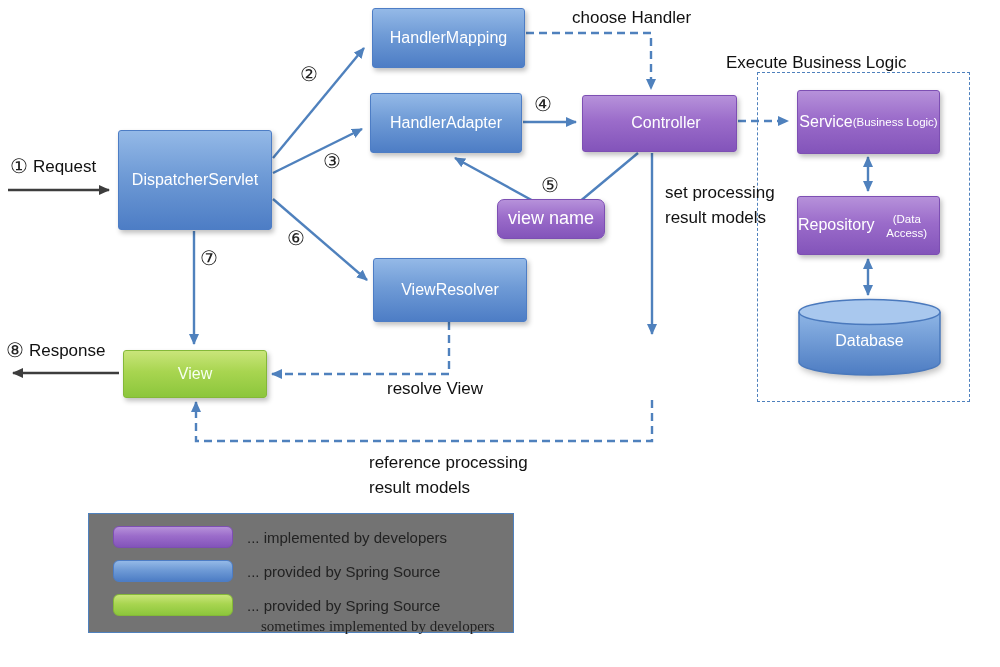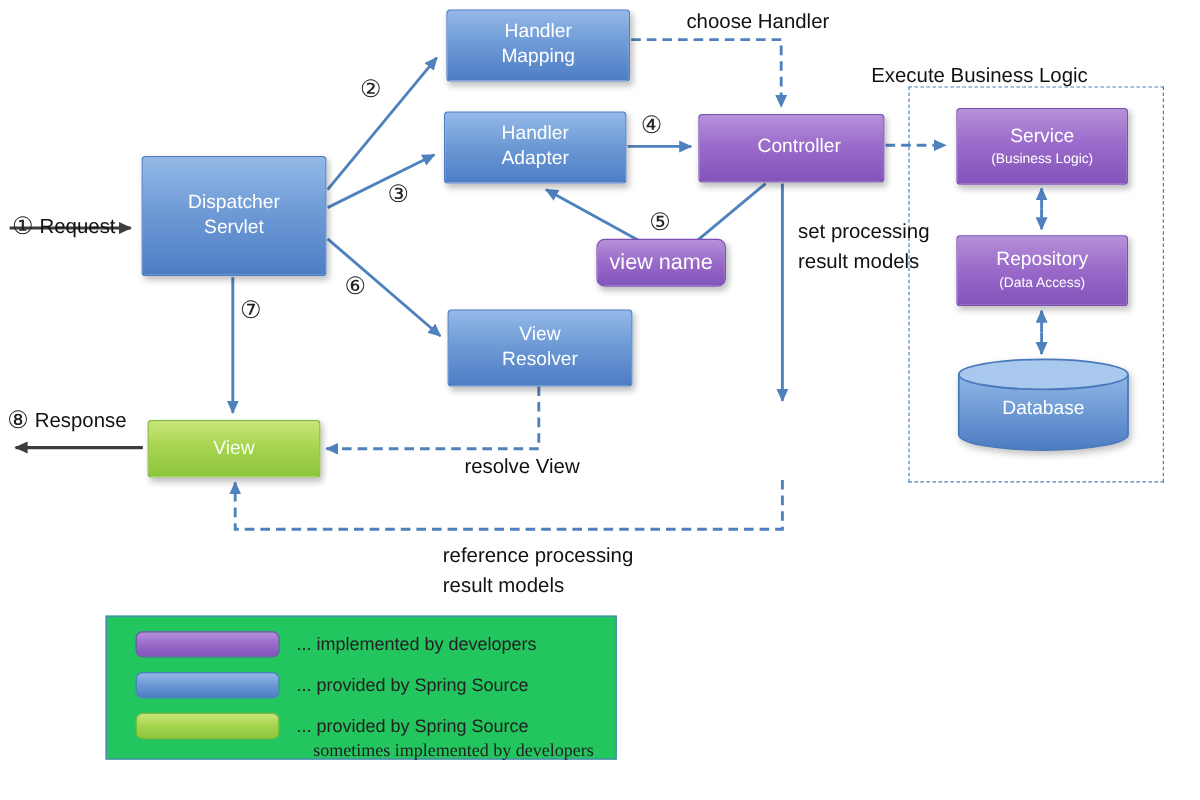--- a/index.html
+++ b/index.html
@@ -6,21 +6,21 @@
   .stage{
     position:relative;width:1000px;height:667px;background:#fff;overflow:hidden;
     font-family:"Liberation Sans", sans-serif;
   }
   .wires{position:absolute;left:0;top:0;}
   .wires line.s, .wires polyline.s{stroke:#4f81bd;stroke-width:2.4;fill:none;}
   .wires line.d, .wires polyline.d{stroke:#4f81bd;stroke-width:2.4;fill:none;stroke-dasharray:8 5;}
   .wires line.k{stroke:#3d3d3d;stroke-width:2.6;fill:none;}
 
   .node{
-    position:absolute;display:flex;flex-direction:column;align-items:center;justify-content:center;
+    position:absolute;display:flex;flex-direction:row;align-items:center;justify-content:center;
     color:#fff;text-align:center;border-radius:3px;line-height:1.3;font-size:16px;
     box-shadow:2px 3px 5px rgba(0,0,0,.25);
   }
   .node span{display:block;}
   .blue{background:linear-gradient(180deg,#94b9e7 0%,#6f9bd6 45%,#4d7dc5 100%);border:1px solid #4d7dc5;}
   .purple{background:linear-gradient(180deg,#b691da 0%,#9b6cca 45%,#8354ba 100%);border:1px solid #7d4fb3;}
   .green{background:linear-gradient(180deg,#c9e57a 0%,#a8d550 45%,#8cc63c 100%);border:1px solid #84b838;color:#f6fff0;}
   .small-node{font-size:18px;border-radius:7px;}
   .sub{font-size:11.5px;line-height:1.2;margin-top:2px;}
 
@@ -29,21 +29,21 @@
   .cyl{position:absolute;filter:drop-shadow(2px 3px 3px rgba(0,0,0,.25));}
   .cyl-label{position:absolute;left:0;top:34px;width:100%;text-align:center;color:#fff;font-size:16px;}
 
   .flow-label{position:absolute;font-size:17px;color:#111;white-space:nowrap;}
   .flow-label .num{font-size:20px;vertical-align:-1px;margin-right:5px;color:#222;}
   .stepnum{position:absolute;font-size:20px;color:#222;}
   .two-line span{display:block;line-height:1.45;}
 
   .legend{
     position:absolute;left:88px;top:513px;width:426px;height:120px;
-    border:1.5px solid #4f81bd;background:#22c55e;box-sizing:border-box;
+    border:1.5px solid #4f81bd;background:#737373;box-sizing:border-box;
     padding:12px 0 0 24px;
   }
   .legend-row{display:flex;align-items:flex-start;margin-bottom:11px;}
   .swatch{width:118px;height:20px;border-radius:6px;flex:0 0 auto;margin-right:14px;}
   .legend-text{font-size:15px;color:#222;line-height:1.45;padding-top:1px;}
   .legend-text span{display:block;}
   .legend-text .indent{padding-left:14px;font-family:Liberation Serif, serif;}
 </style>
 </head>
 <body>
@@ -135,21 +135,21 @@
           <stop offset="0" stop-color="#8fb6e6"></stop>
           <stop offset="1" stop-color="#4d7cc2"></stop>
         </linearGradient>
       </defs>
       <path d="M2,14 L2,64 A70.5,13 0 0 0 143,64 L143,14" fill="url(#cylg)" stroke="#4a79bd" stroke-width="1.5"></path>
       <ellipse cx="72.5" cy="14" rx="70.5" ry="12.5" fill="#a9c8ee" stroke="#4a79bd" stroke-width="1.5"></ellipse>
     </svg>
     <span class="cyl-label">Database</span>
   </div>
 
-  <div class="flow-label" style="left:10px;top:176px;">
+  <div class="flow-label" style="left:10px;top:154px;">
     <span class="num">①</span><span>Request</span>
   </div>
 
   <div class="flow-label" style="left:6px;top:338px;">
     <span class="num">⑧</span><span>Response</span>
   </div>
 
   <div class="stepnum" style="left:300px;top:62px;">②</div>
   <div class="stepnum" style="left:323px;top:149px;">③</div>
   <div class="stepnum" style="left:534px;top:92px;">④</div>

